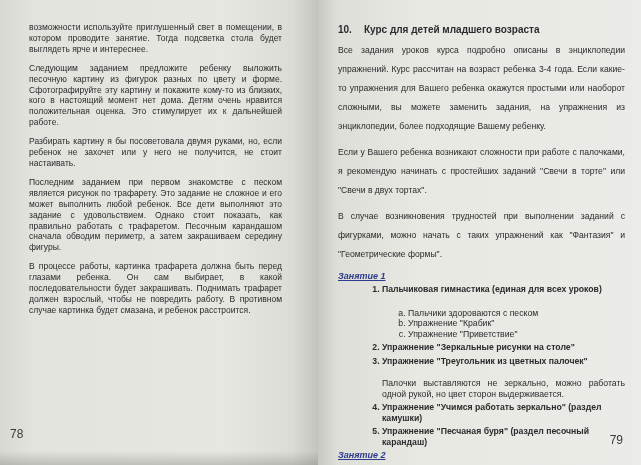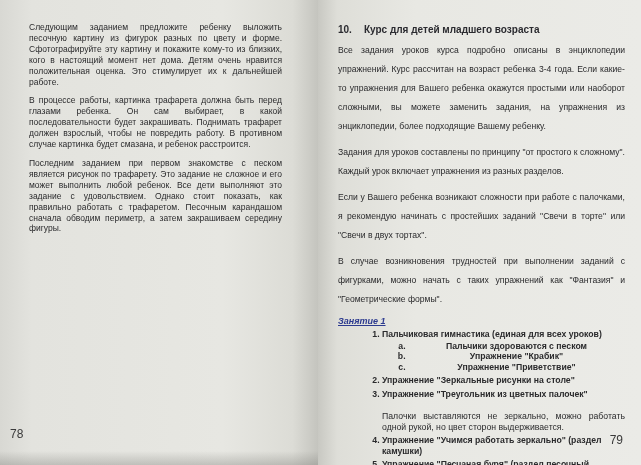--- a/index.html
+++ b/index.html
@@ -29,48 +29,49 @@
   .heading {
     font-weight:bold; font-size:10px; margin:0 0 6px 0; color:#2b2b30;
   }
   .heading .num { margin-right:12px; }
   .lesson {
     font-weight:bold; font-style:italic; text-decoration:underline;
     color:#2d3b8f; font-size:9px; margin:3px 0 3px 0;
   }
   ol.main { margin:0; padding-left:44px; font-size:8.7px; font-weight:bold; }
   ol.main > li { margin-bottom:3px; line-height:10.5px; }
-  ol.sub { list-style:lower-alpha; font-weight:bold; padding-left:26px; margin:1px 0 0 0;text-align:center; }
+  ol.sub { list-style:lower-alpha; font-weight:normal; padding-left:26px; margin:13px 0 0 0; }
   ol.sub li { margin-bottom:0; line-height:10.5px; }
   .note { font-weight:normal; display:block; text-align:justify; margin-top:12px; }
   .pagenum { position:absolute; font-size:12px; color:#3a3a3a; }
   .pn-left { left:10px; top:427px; }
   .pn-right { right:18px; top:433px; }
   .bottom-shadow {
     position:absolute; left:0; bottom:0; width:318px; height:14px;
     background:linear-gradient(180deg,rgba(0,0,0,0) 0%,rgba(120,120,115,0.35) 100%);
   }
 </style>
 </head>
 <body>
 
 <div class="page page-left">
+  <p class="para">возможности используйте приглушенный свет в помещении, в котором проводите занятие. Тогда подсветка стола будет выглядеть ярче и интереснее.</p>
   <p class="para">Следующим заданием предложите ребенку выложить песочную картину из фигурок разных по цвету и форме. Сфотографируйте эту картину и покажите кому-то из близких, кого в настоящий момент нет дома. Детям очень нравится положительная оценка. Это стимулирует их к дальнейшей работе.</p>
+  <p class="para">Разбирать картину я бы посоветовала двумя руками, но, если ребенок не захочет или у него не получится, не стоит настаивать.</p>
+  <p class="para">Последним заданием при первом знакомстве с песком является рисунок по трафарету. Это задание не сложное и его может выполнить любой ребенок. Все дети выполняют это задание с удовольствием. Однако стоит показать, как правильно работать с трафаретом. Песочным карандашом сначала обводим периметр, а затем закрашиваем середину фигуры.</p>
   <p class="para">В процессе работы, картинка трафарета должна быть перед глазами ребенка. Он сам выбирает, в какой последовательности будет закрашивать. Поднимать трафарет должен взрослый, чтобы не повредить работу. В противном случае картинка будет смазана, и ребенок расстроится.</p>
-  <p class="para">Последним заданием при первом знакомстве с песком является рисунок по трафарету. Это задание не сложное и его может выполнить любой ребенок. Все дети выполняют это задание с удовольствием. Однако стоит показать, как правильно работать с трафаретом. Песочным карандашом сначала обводим периметр, а затем закрашиваем середину фигуры.</p>
   <span class="pagenum pn-left">78</span>
   <div class="bottom-shadow"></div>
 </div>
 
 <div class="page page-right">
   <div class="heading">
     <span class="num">10.</span><span>Курс для детей младшего возраста</span>
   </div>
   <p class="para">Все задания уроков курса подробно описаны в энциклопедии упражнений. Курс рассчитан на возраст ребенка 3-4 года. Если какие-то упражнения для Вашего ребенка окажутся простыми или наоборот сложными, вы можете заменить задания, на упражнения из энциклопедии, более подходящие Вашему ребенку.</p>
-  <p class="para">Задания для уроков составлены по принципу "от простого к сложному". Каждый урок включает упражнения из разных разделов.</p>
   <p class="para">Если у Вашего ребенка возникают сложности при работе с палочками, я рекомендую начинать с простейших заданий "Свечи в торте" или "Свечи в двух тортах".</p>
   <p class="para">В случае возникновения трудностей при выполнении заданий с фигурками, можно начать с таких упражнений как "Фантазия" и "Геометрические формы".</p>
 
   <div class="lesson">Занятие 1</div>
   <ol class="main">
     <li>
       <span>Пальчиковая гимнастика (единая для всех уроков)</span>
       <ol class="sub">
         <li>Пальчики здороваются с песком</li>
         <li>Упражнение "Крабик"</li>

